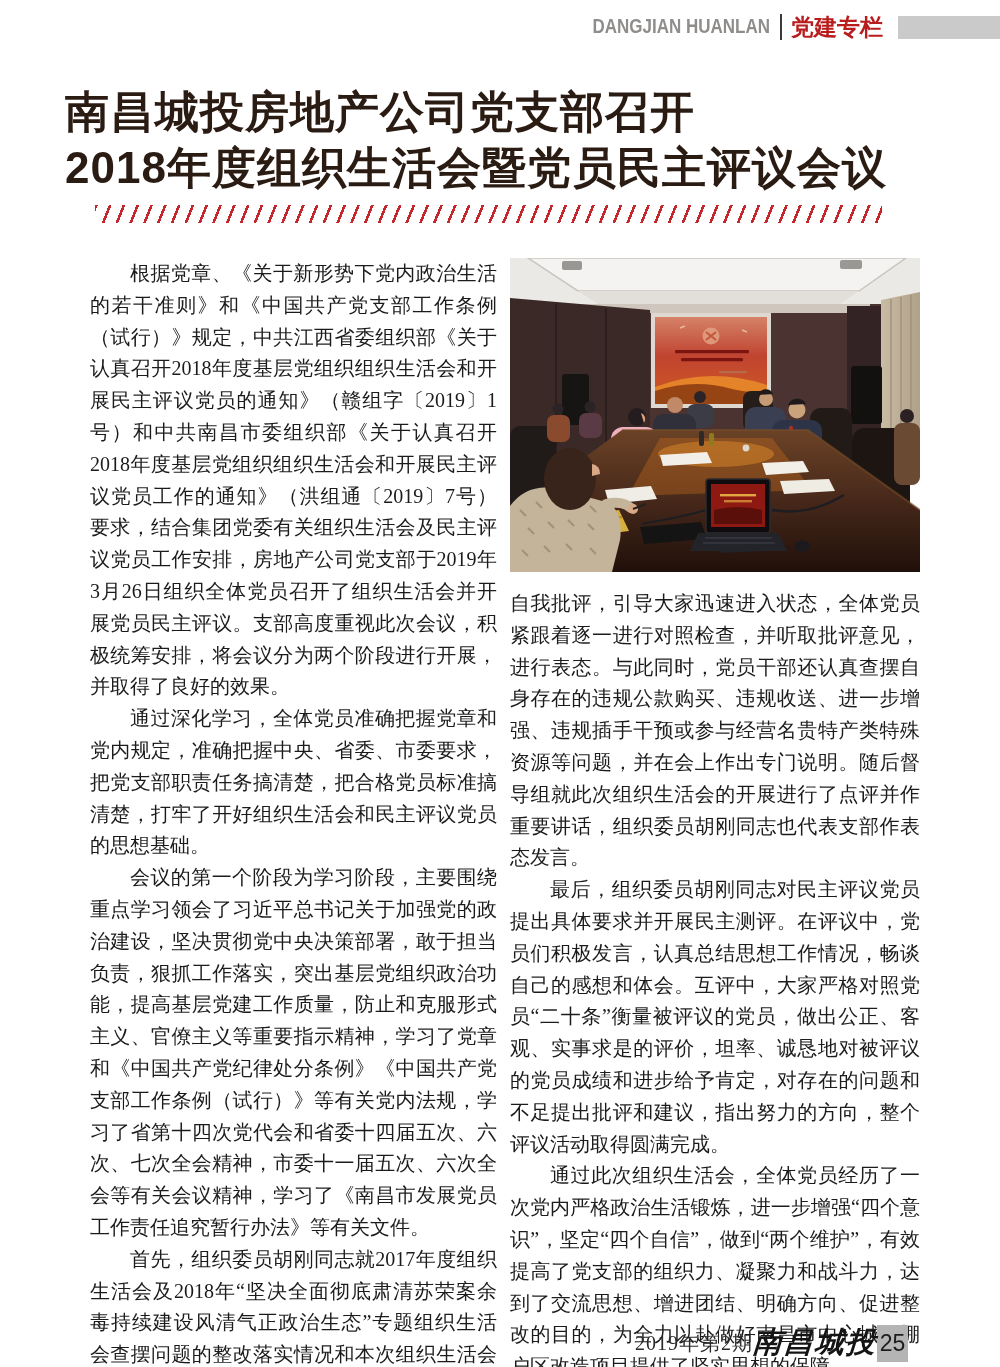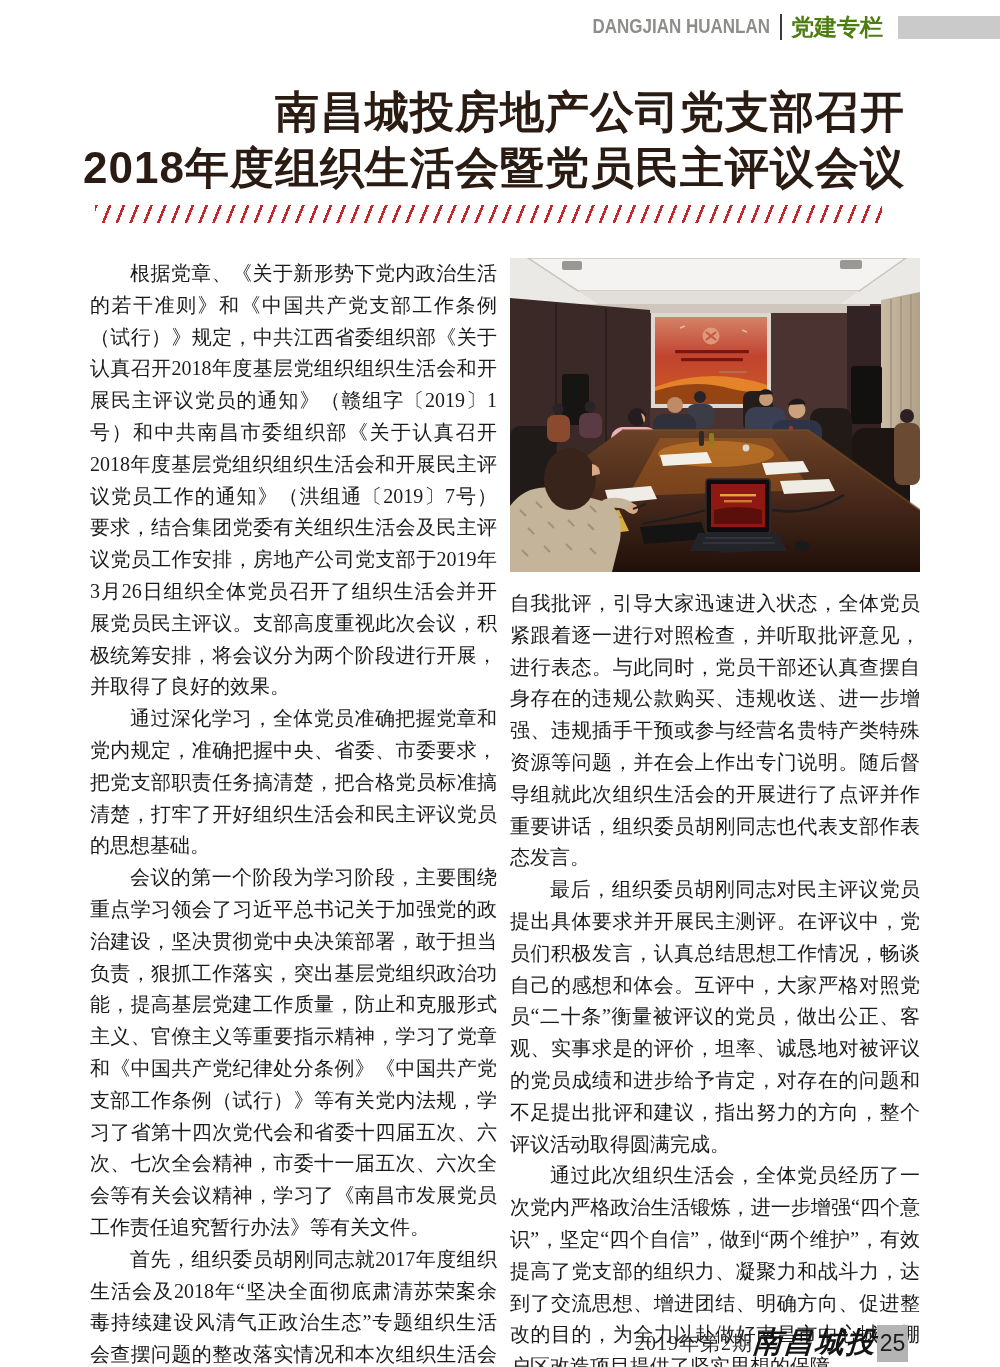--- a/index.html
+++ b/index.html
@@ -15,28 +15,28 @@
     display:flex; align-items:center;
   }
   .journal-latin {
     font-family:"Liberation Sans","DejaVu Sans",sans-serif;
     font-weight:700; font-size:17px; color:#8f8d8b; letter-spacing:0px;
     transform:scaleY(1.15);
   }
   .header-divider { width:2px; height:26px; background:#3a3a3a; margin:0 9px 0 10px; }
   .section-label {
     font-family:"Liberation Sans","DejaVu Sans",sans-serif;
-    font-weight:700; font-size:23px; color:#4d7c0f;
+    font-weight:700; font-size:23px; color:#b91c1c;
   }
   .header-bar { width:102px; height:23px; background:#cacaca; margin-left:15px; }
 
   
   .article-title {
     position:absolute; top:84px; left:65px; width:840px; margin:0;
-    text-align:right;
+    text-align:left;
     font-family:"Liberation Sans","DejaVu Sans",sans-serif;
     font-weight:900; font-size:44px; line-height:56px; color:#2b1c13;
     letter-spacing:1px;
   }
   .hatch-band {
     position:absolute; top:205px; left:95px; width:787px; height:18px;
     background:repeating-linear-gradient(112deg,#c4262c 0 2.6px,transparent 2.6px 12.8px);
   }
 
   

